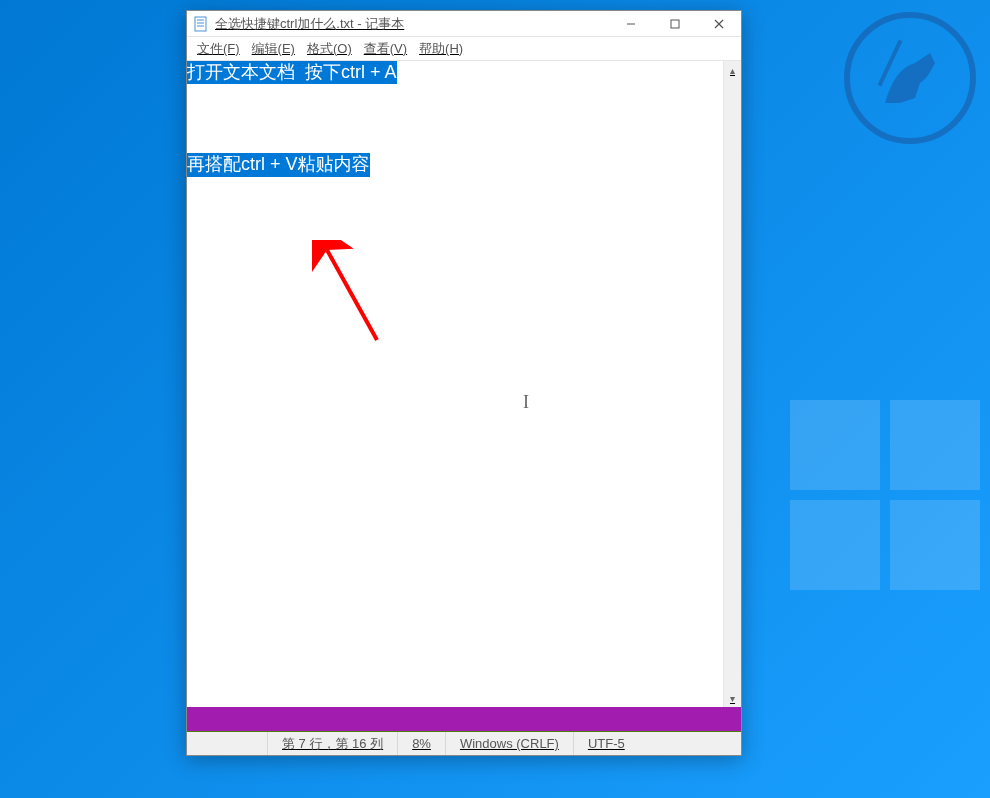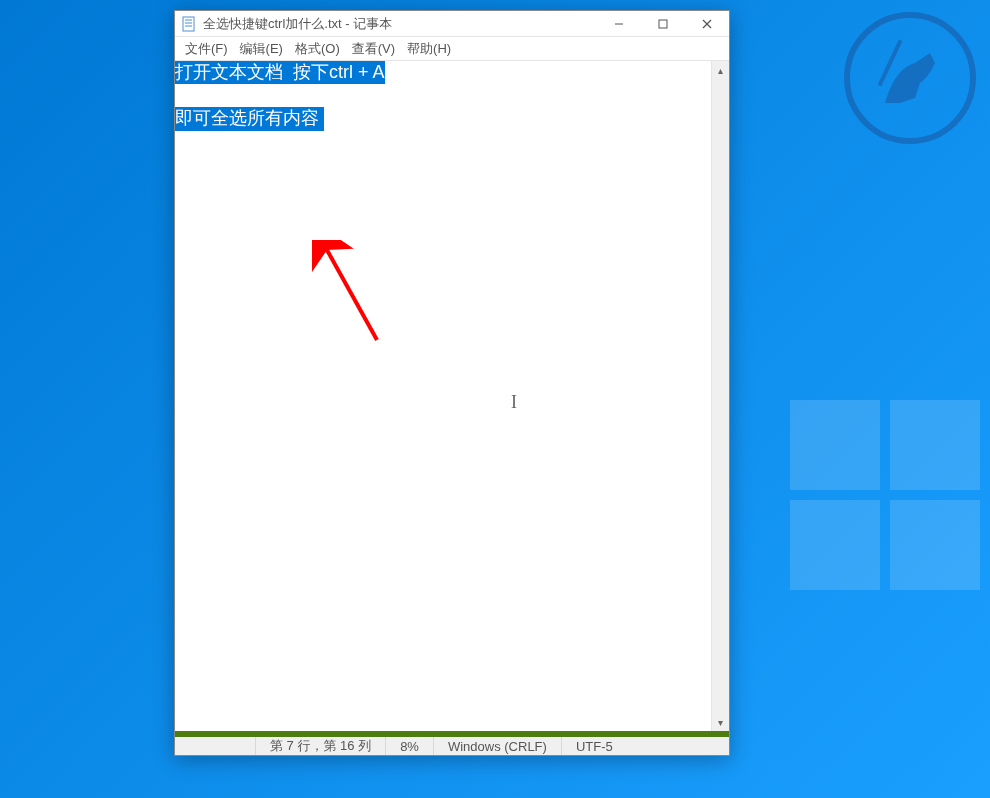--- a/index.html
+++ b/index.html
@@ -22,29 +22,30 @@
     }
     .windows-bg-logo::before,
     .windows-bg-logo::after {
       content: "";
       position: absolute;
       background: white;
     }
     .win-square { position:absolute; background:white; }
     .notepad-window {
       position: absolute;
-      left: 174px;
+      left: 186px;
       top: 10px;
       width: 556px;
       height: 746px;
       background: #a21caf;
       border: 1px solid #888;
       box-shadow: 0 4px 20px rgba(0,0,0,0.3);
       display: flex;
       flex-direction: column;
+      text-decoration: underline;
     }
     .titlebar {
       height: 26px;
       background: #ffffff;
       display: flex;
       align-items: center;
       border-bottom: 1px solid #e5e5e5;
       padding-left: 6px;
     }
     .titlebar-icon {
@@ -125,25 +126,26 @@
       align-items:center;
       justify-content:center;
       font-size:10px;
       color:#666;
       cursor:pointer;
     }
     .scroll-track { flex:1; }
     .statusbar {
       height: 24px;
       background: #f0f0f0;
-      border-top: 6px solid #4d7c0f;
-      display: flex;
-      align-items: center;
-      font-size: 13px;
-      color: #555;
+      border-top: 1px solid #4d7c0f;
+      display: flex;
+      align-items: center;
+      font-size: 13px;
+      color: #555;
+      margin-top: 24px;
     }
     .status-cell {
       padding: 0 14px;
       border-left: 1px solid #d8d8d8;
       height: 100%;
       display: flex;
       align-items: center;
     }
     .status-spacer { flex:0 0 80px; }
     .status-cell.first { border-left:none; }
@@ -230,23 +232,23 @@
     <span class="menu-item">编辑(E)</span>
     <span class="menu-item">格式(O)</span>
     <span class="menu-item">查看(V)</span>
     <span class="menu-item">帮助(H)</span>
   </div>
 
   <div class="editor-wrap">
     <div class="editor">
       <span class="line-row"><span class="text-line highlighted">打开文本文档  按下ctrl + A</span></span>
       <span class="line-spacer"></span>
-      <span class="line-row"><span class="text-line highlighted">即可全选所有内容 </span></span>
       <span class="line-spacer"></span>
       <span class="line-spacer"></span>
+      <span class="line-row"><span class="text-line highlighted">再搭配ctrl + V粘贴内容</span></span>
 
       <span class="cursor-caret">I</span>
     </div>
     <div class="scrollbar-v">
       <div class="scroll-arrow">▴</div>
       <div class="scroll-track"></div>
       <div class="scroll-arrow">▾</div>
     </div>
   </div>
 

